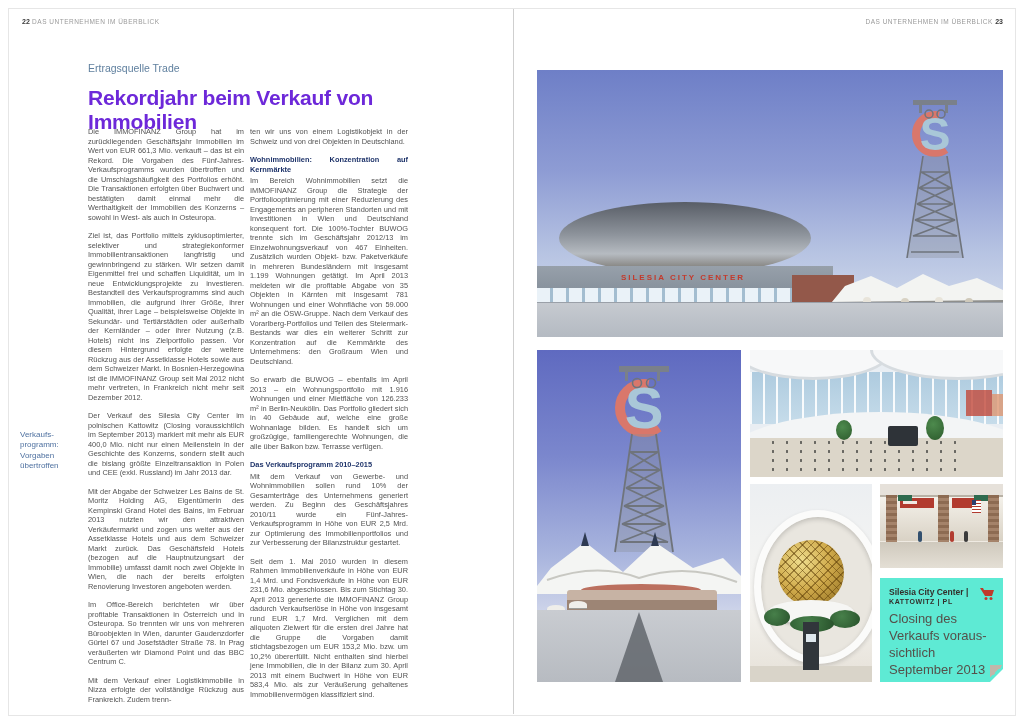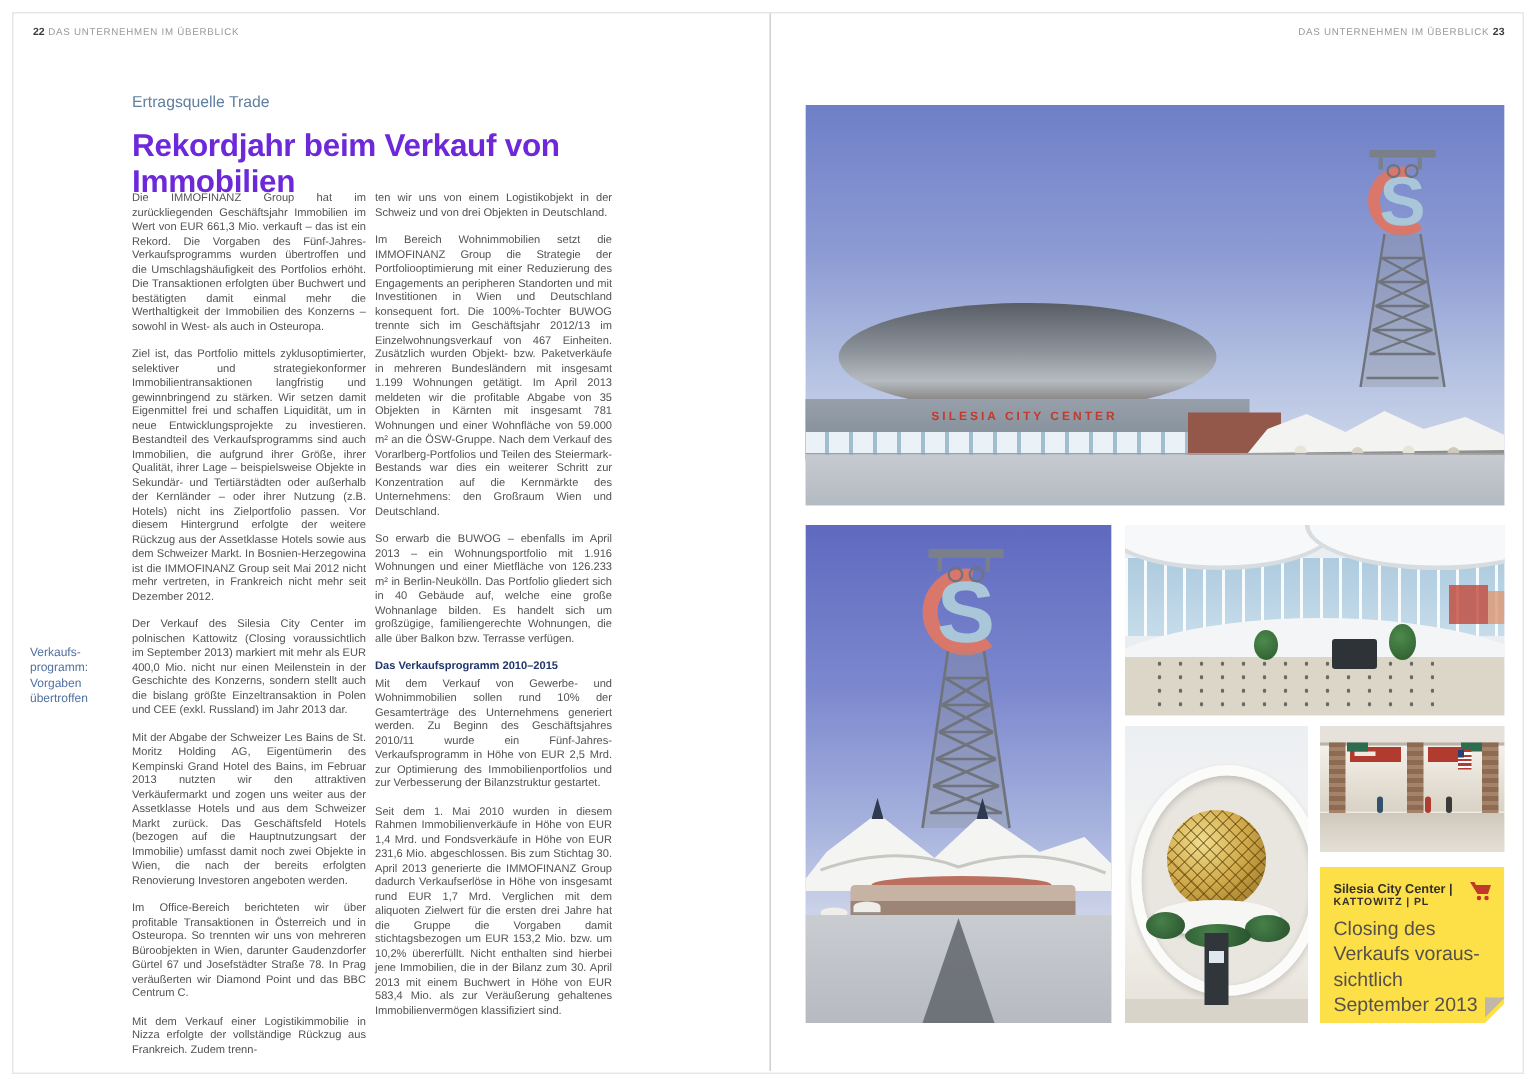--- a/index.html
+++ b/index.html
@@ -86,21 +86,21 @@
   
   .ph-tower{left:537px;top:350px;width:204px;height:332px;}
   .t-sky{left:0;top:0;right:0;bottom:0;background:linear-gradient(180deg,#5f6ac0 0%,#7b87cd 32%,#a9b5de 62%,#dde1ee 86%,#ecedf3 100%);}
   .t-plaza{left:0;bottom:0;width:204px;height:72px;background:linear-gradient(180deg,#c9ccd1,#b7bbc1);}
   .t-path{left:78px;bottom:0;width:0;height:0;border-left:24px solid transparent;border-right:24px solid transparent;border-bottom:70px solid #62666c;opacity:.85;}
   .t-huts{left:30px;bottom:66px;width:150px;height:26px;background:
      linear-gradient(180deg,#c7b3a4 0 40%,#9d8575 40% 100%);border-radius:3px 3px 0 0;}
   .t-hutroof{left:44px;bottom:86px;width:120px;height:12px;border-radius:50% 50% 0 0;background:#b5624f;opacity:.9;}
   .t-umb{bottom:70px;width:18px;height:7px;border-radius:50% 50% 0 0;background:#efeeea;box-shadow:0 1px 0 #9c9c98;}
   
-  .card{left:880px;top:578px;width:123px;height:104px;background:#fde047;
+  .card{left:880px;top:578px;width:123px;height:104px;background:#5eead4;
      clip-path:polygon(0 0,100% 0,100% calc(100% - 13px),calc(100% - 13px) 100%,0 100%);
      box-sizing:border-box;padding:9px 8px 0 9px;}
   .card-fold{left:990px;top:665px;width:13px;height:13px;background:linear-gradient(to top left,rgba(0,0,0,0) 50%,#c0b7aa 50%);}
   .card-title{font-size:8.5px;font-weight:bold;color:#332f2b;line-height:1.2;}
   .card-loc{font-size:7px;font-weight:bold;letter-spacing:.6px;color:#332f2b;margin-top:1px;}
   .card-closing{font-size:13px;color:#55504a;line-height:1.3;margin-top:6px;white-space:pre-line;}
   .stats{margin-top:6px;}
   .stat{display:flex;align-items:center;margin-bottom:3.5px;position:relative;}
   .stat .vg{width:50px;text-align:right;white-space:nowrap;}
   .stat .q{font-size:6.5px;color:#55504a;}
@@ -136,20 +136,21 @@
   <p>Die IMMOFINANZ Group hat im zurückliegenden Geschäftsjahr Immobilien im Wert von EUR 661,3 Mio. verkauft – das ist ein Rekord. Die Vorgaben des Fünf-Jahres-Verkaufsprogramms wurden übertroffen und die Umschlagshäufigkeit des Portfolios erhöht. Die Transaktionen erfolgten über Buchwert und bestätigten damit einmal mehr die Werthaltigkeit der Immobilien des Konzerns – sowohl in West- als auch in Osteuropa.</p>
   <p>Ziel ist, das Portfolio mittels zyklusoptimierter, selektiver und strategiekonformer Immobilientransaktionen langfristig und gewinnbringend zu stärken. Wir setzen damit Eigenmittel frei und schaffen Liquidität, um in neue Entwicklungsprojekte zu investieren. Bestandteil des Verkaufsprogramms sind auch Immobilien, die aufgrund ihrer Größe, ihrer Qualität, ihrer Lage – beispielsweise Objekte in Sekundär- und Tertiärstädten oder außerhalb der Kernländer – oder ihrer Nutzung (z.B. Hotels) nicht ins Zielportfolio passen. Vor diesem Hintergrund erfolgte der weitere Rückzug aus der Assetklasse Hotels sowie aus dem Schweizer Markt. In Bosnien-Herzegowina ist die IMMOFINANZ Group seit Mai 2012 nicht mehr vertreten, in Frankreich nicht mehr seit Dezember 2012.</p>
   <p>Der Verkauf des Silesia City Center im polnischen Kattowitz (Closing voraussichtlich im September 2013) markiert mit mehr als EUR 400,0 Mio. nicht nur einen Meilenstein in der Geschichte des Konzerns, sondern stellt auch die bislang größte Einzeltransaktion in Polen und CEE (exkl. Russland) im Jahr 2013 dar.</p>
   <p>Mit der Abgabe der Schweizer Les Bains de St. Moritz Holding AG, Eigentümerin des Kempinski Grand Hotel des Bains, im Februar 2013 nutzten wir den attraktiven Verkäufermarkt und zogen uns weiter aus der Assetklasse Hotels und aus dem Schweizer Markt zurück. Das Geschäftsfeld Hotels (bezogen auf die Hauptnutzungsart der Immobilie) umfasst damit noch zwei Objekte in Wien, die nach der bereits erfolgten Renovierung Investoren angeboten werden.</p>
   <p>Im Office-Bereich berichteten wir über profitable Transaktionen in Österreich und in Osteuropa. So trennten wir uns von mehreren Büroobjekten in Wien, darunter Gaudenzdorfer Gürtel 67 und Josefstädter Straße 78. In Prag veräußerten wir Diamond Point und das BBC Centrum C.</p>
   <p>Mit dem Verkauf einer Logistikimmobilie in Nizza erfolgte der vollständige Rückzug aus Frankreich. Zudem trenn-</p>
 </div>
 
 <div class="abs col col2">
   <p>ten wir uns von einem Logistikobjekt in der Schweiz und von drei Objekten in Deutschland.</p>
+  <h3>Wohnimmobilien: Konzentration auf Kernmärkte</h3>
   <p>Im Bereich Wohnimmobilien setzt die IMMOFINANZ Group die Strategie der Portfoliooptimierung mit einer Reduzierung des Engagements an peripheren Standorten und mit Investitionen in Wien und Deutschland konsequent fort. Die 100%-Tochter BUWOG trennte sich im Geschäftsjahr 2012/13 im Einzelwohnungsverkauf von 467 Einheiten. Zusätzlich wurden Objekt- bzw. Paketverkäufe in mehreren Bundesländern mit insgesamt 1.199 Wohnungen getätigt. Im April 2013 meldeten wir die profitable Abgabe von 35 Objekten in Kärnten mit insgesamt 781 Wohnungen und einer Wohnfläche von 59.000 m² an die ÖSW-Gruppe. Nach dem Verkauf des Vorarlberg-Portfolios und Teilen des Steiermark-Bestands war dies ein weiterer Schritt zur Konzentration auf die Kernmärkte des Unternehmens: den Großraum Wien und Deutschland.</p>
   <p>So erwarb die BUWOG – ebenfalls im April 2013 – ein Wohnungsportfolio mit 1.916 Wohnungen und einer Mietfläche von 126.233 m² in Berlin-Neukölln. Das Portfolio gliedert sich in 40 Gebäude auf, welche eine große Wohnanlage bilden. Es handelt sich um großzügige, familiengerechte Wohnungen, die alle über Balkon bzw. Terrasse verfügen.</p>
   <h3>Das Verkaufsprogramm 2010–2015</h3>
   <p>Mit dem Verkauf von Gewerbe- und Wohnimmobilien sollen rund 10% der Gesamterträge des Unternehmens generiert werden. Zu Beginn des Geschäftsjahres 2010/11 wurde ein Fünf-Jahres-Verkaufsprogramm in Höhe von EUR 2,5 Mrd. zur Optimierung des Immobilienportfolios und zur Verbesserung der Bilanzstruktur gestartet.</p>
   <p>Seit dem 1. Mai 2010 wurden in diesem Rahmen Immobilienverkäufe in Höhe von EUR 1,4 Mrd. und Fondsverkäufe in Höhe von EUR 231,6 Mio. abgeschlossen. Bis zum Stichtag 30. April 2013 generierte die IMMOFINANZ Group dadurch Verkaufserlöse in Höhe von insgesamt rund EUR 1,7 Mrd. Verglichen mit dem aliquoten Zielwert für die ersten drei Jahre hat die Gruppe die Vorgaben damit stichtagsbezogen um EUR 153,2 Mio. bzw. um 10,2% übererfüllt. Nicht enthalten sind hierbei jene Immobilien, die in der Bilanz zum 30. April 2013 mit einem Buchwert in Höhe von EUR 583,4 Mio. als zur Veräußerung gehaltenes Immobilienvermögen klassifiziert sind.</p>
 </div>
 
 <div class="abs photo ph-main">
   <div class="m-sky"></div>
   <svg style="left:348px;top:28px;" width="96" height="212" viewBox="0 0 96 212">

